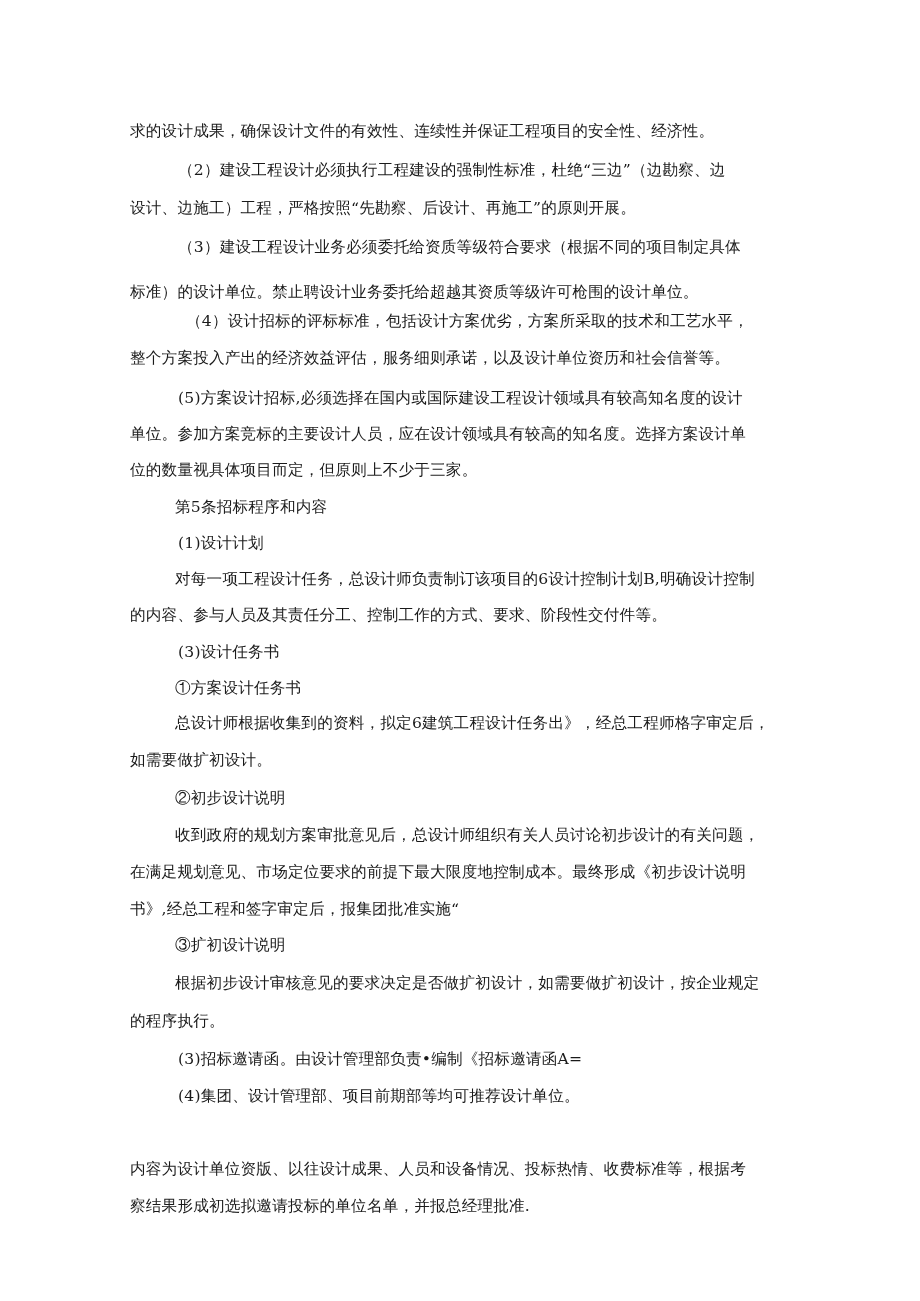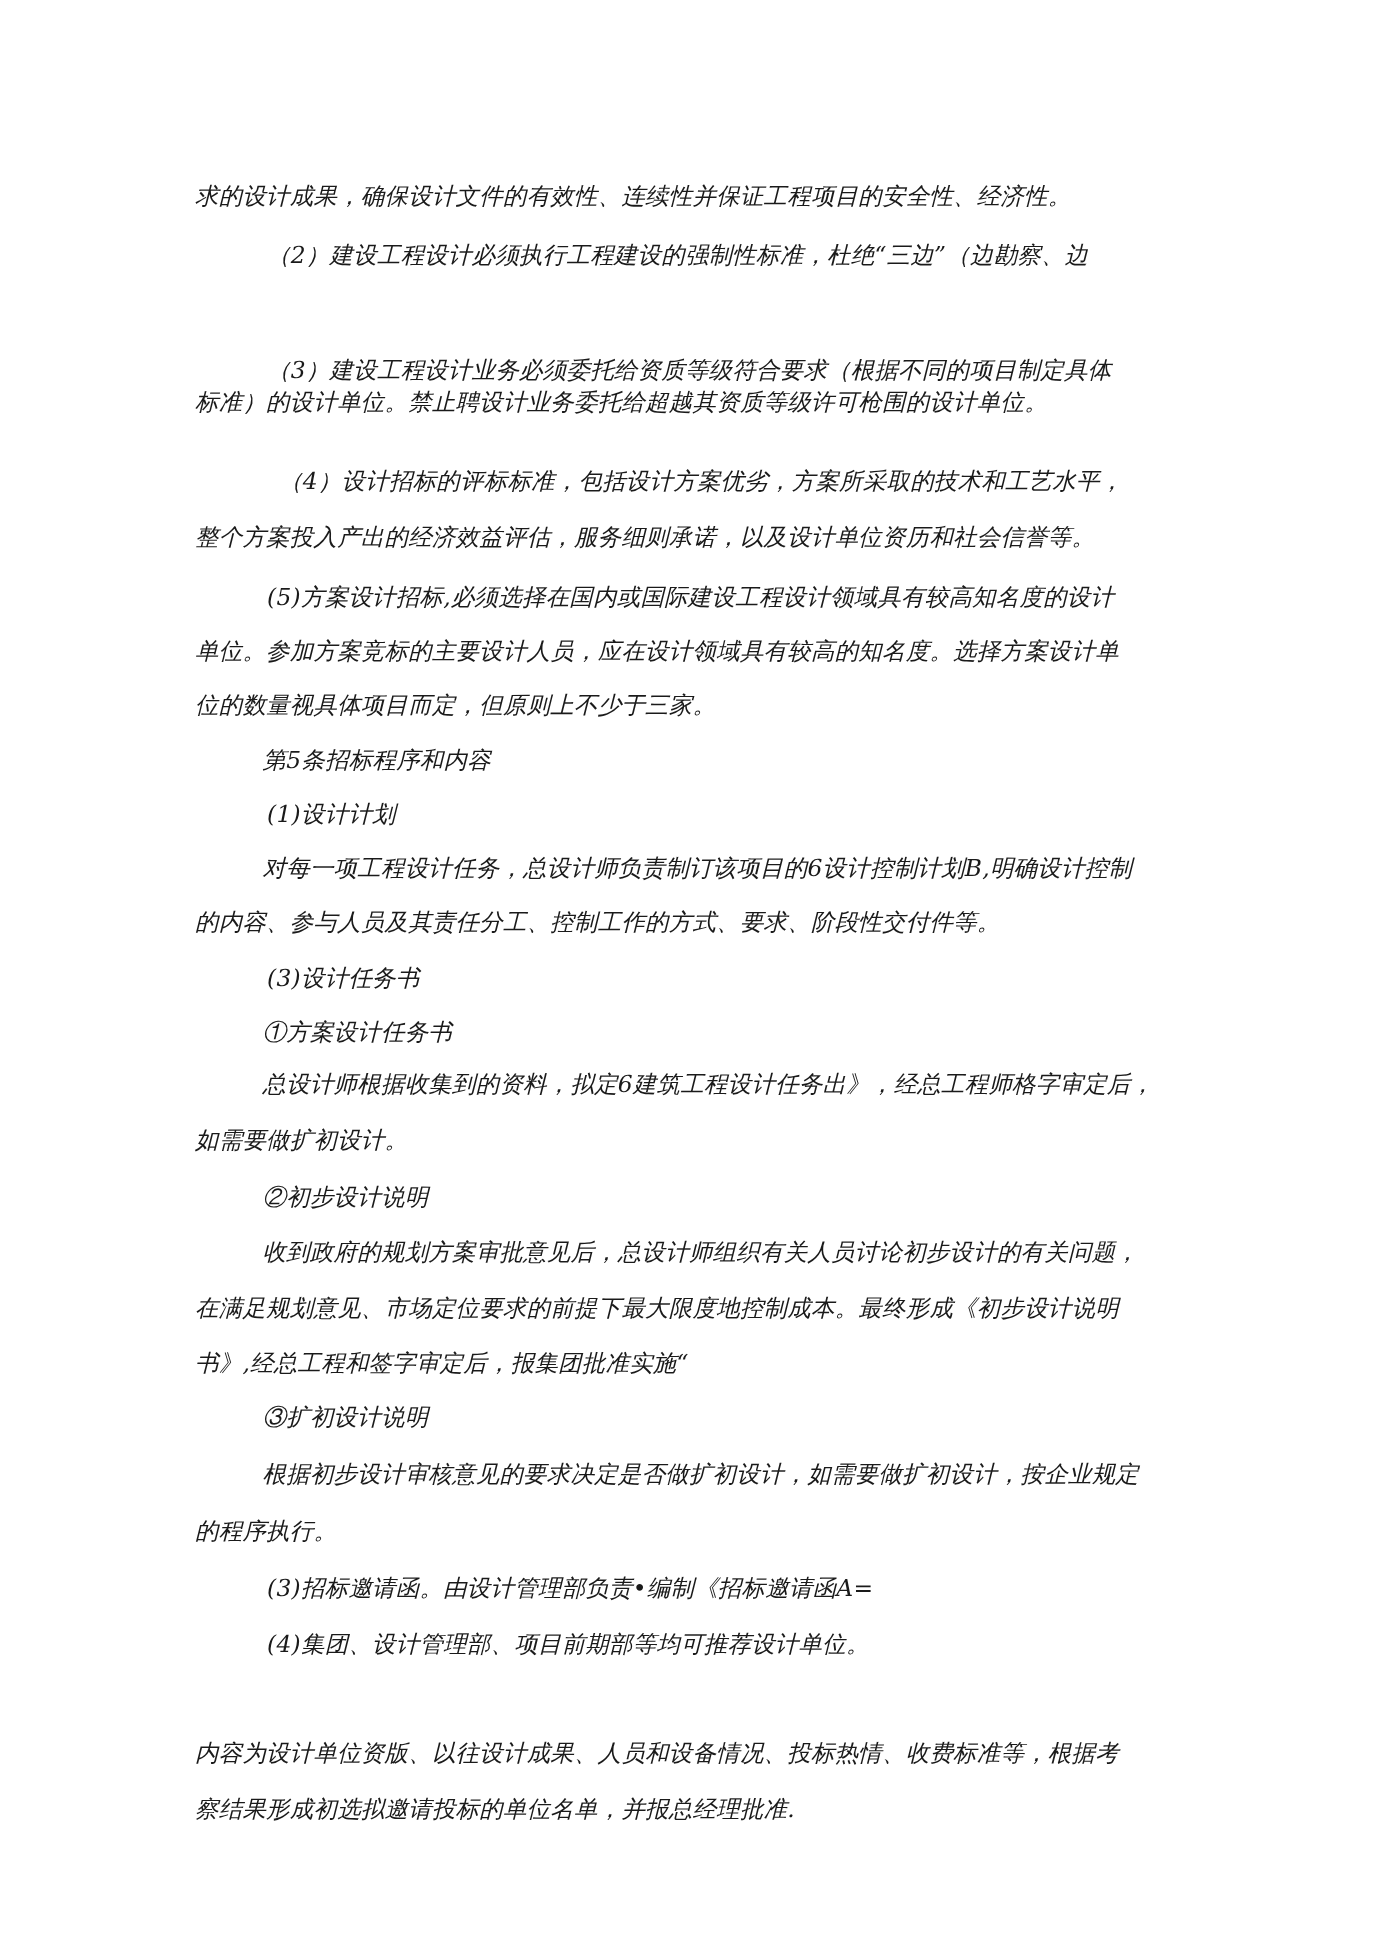--- a/index.html
+++ b/index.html
@@ -1,32 +1,33 @@
 <!DOCTYPE html>
 <html><head>
 <meta charset="utf-8">
 <style>
   html, body { margin: 0; padding: 0; background: #ffffff; }
   body { width: 920px; height: 1301px; position: relative; overflow: hidden;
          font-family: "DejaVu Serif", "Liberation Serif", serif; color: #1a1a1a; }
-  .page { position: absolute; left: 0; top: 0; width: 920px; height: 1301px; font-style: italic; }
+  .page { position: absolute; left: 0; top: 0; width: 920px; height: 1301px; }
   .line { position: absolute; left: 130px; white-space: nowrap; font-size: 15.6px;
           line-height: 20px; letter-spacing: 0.2px; }
   .i1 { left: 165px; margin-left: 10px; }
   .i2 { left: 178px; }
   .i3 { left: 186px; }
 </style>
 </head>
 <body>
 
 <div class="page">
   <div class="line" style="top:121px">求的设计成果，确保设计文件的有效性、连续性并保证工程项目的安全性、经济性。</div>
   <div class="line i2" style="top:160px">（2）建设工程设计必须执行工程建设的强制性标准，杜绝“三边”（边勘察、边</div>
+  <div class="line" style="top:198px">设计、边施工）工程，严格按照“先勘察、后设计、再施工”的原则开展。</div>
   <div class="line i2" style="top:237px">（3）建设工程设计业务必须委托给资质等级符合要求（根据不同的项目制定具体</div>
-  <div class="line" style="top:258px">标准）的设计单位。禁止聘设计业务委托给超越其资质等级许可枪围的设计单位。</div>
+  <div class="line" style="top:282px">标准）的设计单位。禁止聘设计业务委托给超越其资质等级许可枪围的设计单位。</div>
   <div class="line i3" style="top:311px">（4）设计招标的评标标准，包括设计方案优劣，方案所采取的技术和工艺水平，</div>
   <div class="line" style="top:348px">整个方案投入产出的经济效益评估，服务细则承诺，以及设计单位资历和社会信誉等。</div>
   <div class="line i2" style="top:388px">(5)方案设计招标,必须选择在国内或国际建设工程设计领域具有较高知名度的设计</div>
   <div class="line" style="top:460px">位的数量视具体项目而定，但原则上不少于三家。</div>
   <div class="line" style="top:424px">单位。参加方案竞标的主要设计人员，应在设计领域具有较高的知名度。选择方案设计单</div>
   <div class="line i1" style="top:497px">第5条招标程序和内容</div>
   <div class="line i2" style="top:533px">(1)设计计划</div>
   <div class="line i1" style="top:569px">对每一项工程设计任务，总设计师负责制订该项目的6设计控制计划B,明确设计控制</div>
   <div class="line" style="top:605px">的内容、参与人员及其责任分工、控制工作的方式、要求、阶段性交付件等。</div>
   <div class="line i2" style="top:642px">(3)设计任务书</div>

